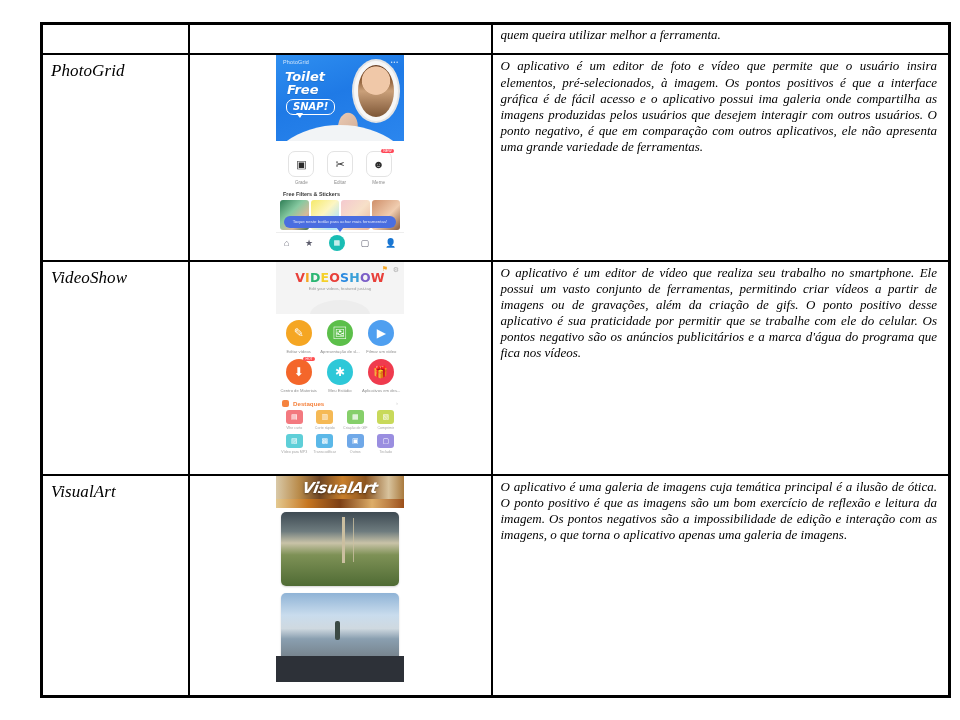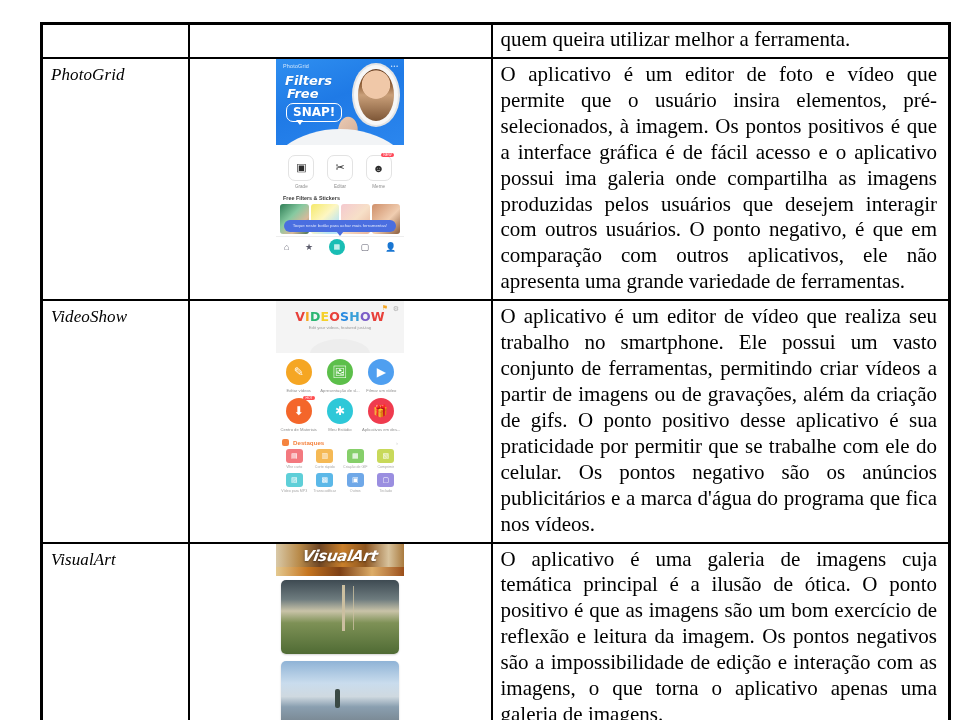--- a/index.html
+++ b/index.html
@@ -40,27 +40,28 @@
   
   .app-name {
     font-style: italic;
     font-size: 17px;
     padding: 6px 0 0 8px;
     color: #000;
     letter-spacing: .1px;
     white-space: nowrap;
   }
   .desc {
-    font-size: 21px;
+    font-size: 13px;
     line-height: 1.235;
     text-align: justify;
     text-justify: inter-word;
     padding: 3px 11px 4px 8px;
     color: #000;
     hyphens: manual;
+    font-style: italic;
   }
   .desc.single { padding-top: 2px; }
 
   .shot-wrap {
     display: flex;
     justify-content: center;
     align-items: flex-start;
     padding-top: 0px;
   }
 
@@ -118,21 +119,22 @@
   .pg-script .l2 { display: block; margin-left: 2px; }
   .pg-snap {
     position: absolute;
     left: 10px; top: 44px;
     border: 1.6px solid #fff;
     border-radius: 7px;
     padding: 1px 6px 2px 6px;
     color: #fff;
     font-family: "DejaVu Sans", sans-serif;
     font-weight: bold;
-    font-size: 12px;
+    font-style: italic;
+    font-size: 10px;
   }
   .pg-snap:after {
     content: "";
     position: absolute;
     left: 9px; bottom: -4px;
     border-left: 4px solid transparent;
     border-right: 3px solid transparent;
     border-top: 5px solid #fff;
   }
   .pg-ring {
@@ -461,21 +463,21 @@
         <div class="app-name">PhotoGrid</div>
       </td>
       <td>
         <div class="shot-wrap">
           <div class="phone pg">
 
             <div class="pg-hero">
               <div class="pg-logo">PhotoGrid</div>
               <div class="pg-dots">•••</div>
               <div class="pg-script">
-                <span>Filters</span>
+                <span>Toilet</span>
                 <span class="l2">Free</span>
               </div>
               <div class="pg-snap">SNAP!</div>
               <div class="pg-ring">
                 <div class="pg-face"></div>
               </div>
               <div class="pg-arm"></div>
             </div>
 
             <div class="pg-icons">

